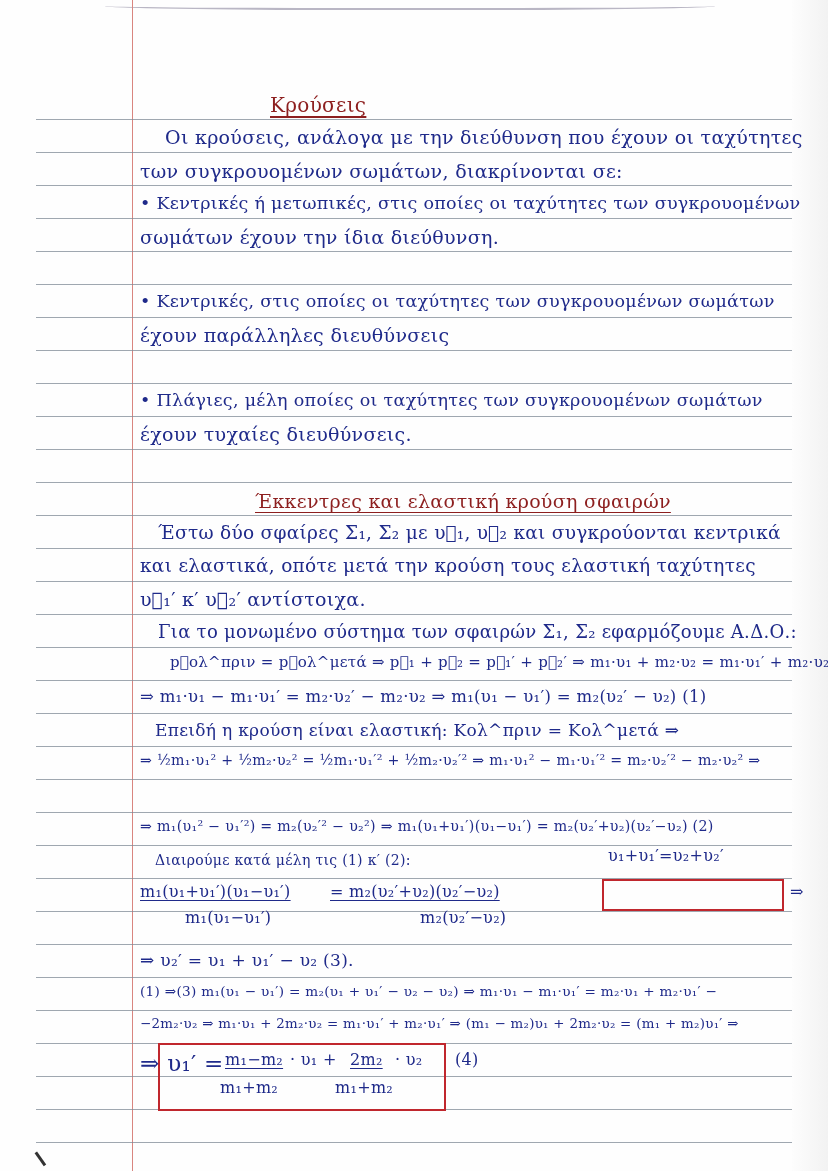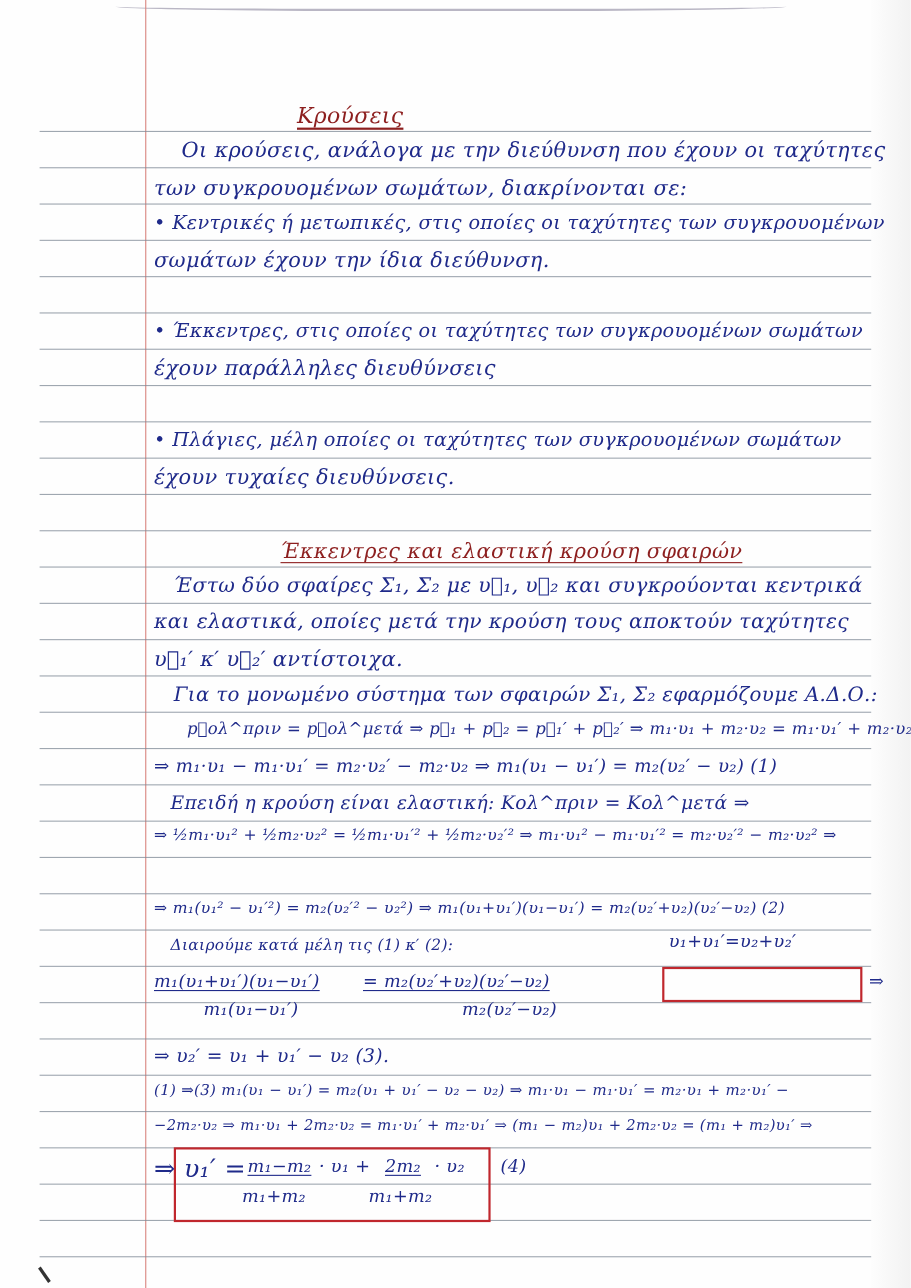--- a/index.html
+++ b/index.html
@@ -9,21 +9,21 @@
           background:#fefefe; }
   .right-shade { position:absolute; right:0; top:0; width:36px; height:1171px;
           background:linear-gradient(to right, #fdfdfd, #f2f2f2); }
   .top-edge { position:absolute; left:105px; top:0; width:610px; height:8px;
           border-bottom:2px solid #b9b6c4; border-radius:0 0 40% 40%; }
   .rule { position:absolute; left:36px; width:756px; height:0;
           border-top:1.5px solid #7f8a96; opacity:.75; }
   .margin { position:absolute; left:132px; top:0; width:0; height:1171px;
           border-left:1.5px solid #d9857f; }
   .line { position:absolute; left:140px; white-space:nowrap;
-          font-family:"DejaVu Serif", serif; font-style:italic;
+          font-family:"DejaVu Serif", serif; 
           color:#1f2a8a; font-size:19px; letter-spacing:.3px; }
   .title { color:#8d1f1f; text-decoration:underline; text-underline-offset:4px; }
   .ul { text-decoration:underline; text-underline-offset:3px; }
   .box { position:absolute; border:2px solid #c0272d; }
   .corner-mark { position:absolute; left:38px; top:1148px; width:10px; height:16px;
           border-left:3px solid #333; transform:rotate(-35deg); }
 </style>
 </head>
 <body>
 
@@ -65,29 +65,29 @@
   <div class="rule" style="top:1109px"></div>
   <div class="rule" style="top:1142px"></div>
 
   <div class="line title" style="left:270px;top:93px;font-size:20px">Κρούσεις</div>
 
   <div class="line" style="left:165px;top:126px">Οι κρούσεις, ανάλογα με την διεύθυνση που έχουν οι ταχύτητες</div>
   <div class="line" style="top:160px">των συγκρουομένων σωμάτων, διακρίνονται σε:</div>
 
   <div class="line" style="top:226px">σωμάτων έχουν την ίδια διεύθυνση.</div>
   <div class="line" style="top:193px;font-size:17.5px">• Κεντρικές ή μετωπικές, στις οποίες οι ταχύτητες των συγκρουομένων</div>
-  <div class="line" style="top:291px;font-size:17.5px">• Έκκεντρες, στις οποίες οι ταχύτητες των συγκρουομένων σωμάτων</div>
+  <div class="line" style="top:291px;font-size:17.5px">• Κεντρικές, στις οποίες οι ταχύτητες των συγκρουομένων σωμάτων</div>
   <div class="line" style="top:324px">έχουν παράλληλες διευθύνσεις</div>
   <div class="line" style="top:390px;font-size:17.5px">• Πλάγιες, μέλη οποίες οι ταχύτητες των συγκρουομένων σωμάτων</div>
   <div class="line" style="top:423px">έχουν τυχαίες διευθύνσεις.</div>
 
   <div class="line title" style="left:255px;top:490px">Έκκεντρες και ελαστική κρούση σφαιρών</div>
 
   <div class="line" style="left:158px;top:522px;font-size:18.5px">Έστω δύο σφαίρες Σ₁, Σ₂ με υ⃗₁, υ⃗₂ και συγκρούονται κεντρικά</div>
-  <div class="line" style="top:555px;font-size:18.5px">και ελαστικά, οποίες μετά την κρούση τους αποκτούν ταχύτητες</div>
+  <div class="line" style="top:555px;font-size:18.5px">και ελαστικά, οπότε μετά την κρούση τους ελαστική ταχύτητες</div>
   <div class="line" style="top:588px">υ⃗₁′ κ′ υ⃗₂′ αντίστοιχα.</div>
   <div class="line" style="left:158px;top:621px;font-size:18px">Για το μονωμένο σύστημα των σφαιρών Σ₁, Σ₂ εφαρμόζουμε Α.Δ.Ο.:</div>
 
   <div class="line" style="left:170px;top:653px;font-size:15px">p⃗ολ^πριν = p⃗ολ^μετά ⇒ p⃗₁ + p⃗₂ = p⃗₁′ + p⃗₂′ ⇒ m₁·υ₁ + m₂·υ₂ = m₁·υ₁′ + m₂·υ₂′ ⇒</div>
   <div class="line" style="top:687px;font-size:16.5px">⇒ m₁·υ₁ − m₁·υ₁′ = m₂·υ₂′ − m₂·υ₂ ⇒ m₁(υ₁ − υ₁′) = m₂(υ₂′ − υ₂) (1)</div>
   <div class="line" style="left:155px;top:720px;font-size:17px">Επειδή η κρούση είναι ελαστική: Kολ^πριν = Kολ^μετά ⇒</div>
   <div class="line" style="top:752px;font-size:14.2px">⇒ ½m₁·υ₁² + ½m₂·υ₂² = ½m₁·υ₁′² + ½m₂·υ₂′² ⇒ m₁·υ₁² − m₁·υ₁′² = m₂·υ₂′² − m₂·υ₂² ⇒</div>
   <div class="line" style="top:818px;font-size:14.2px">⇒ m₁(υ₁² − υ₁′²) = m₂(υ₂′² − υ₂²) ⇒ m₁(υ₁+υ₁′)(υ₁−υ₁′) = m₂(υ₂′+υ₂)(υ₂′−υ₂) (2)</div>
   <div class="line" style="left:155px;top:852px;font-size:14px">Διαιρούμε κατά μέλη τις (1) κ′ (2):</div>
 

